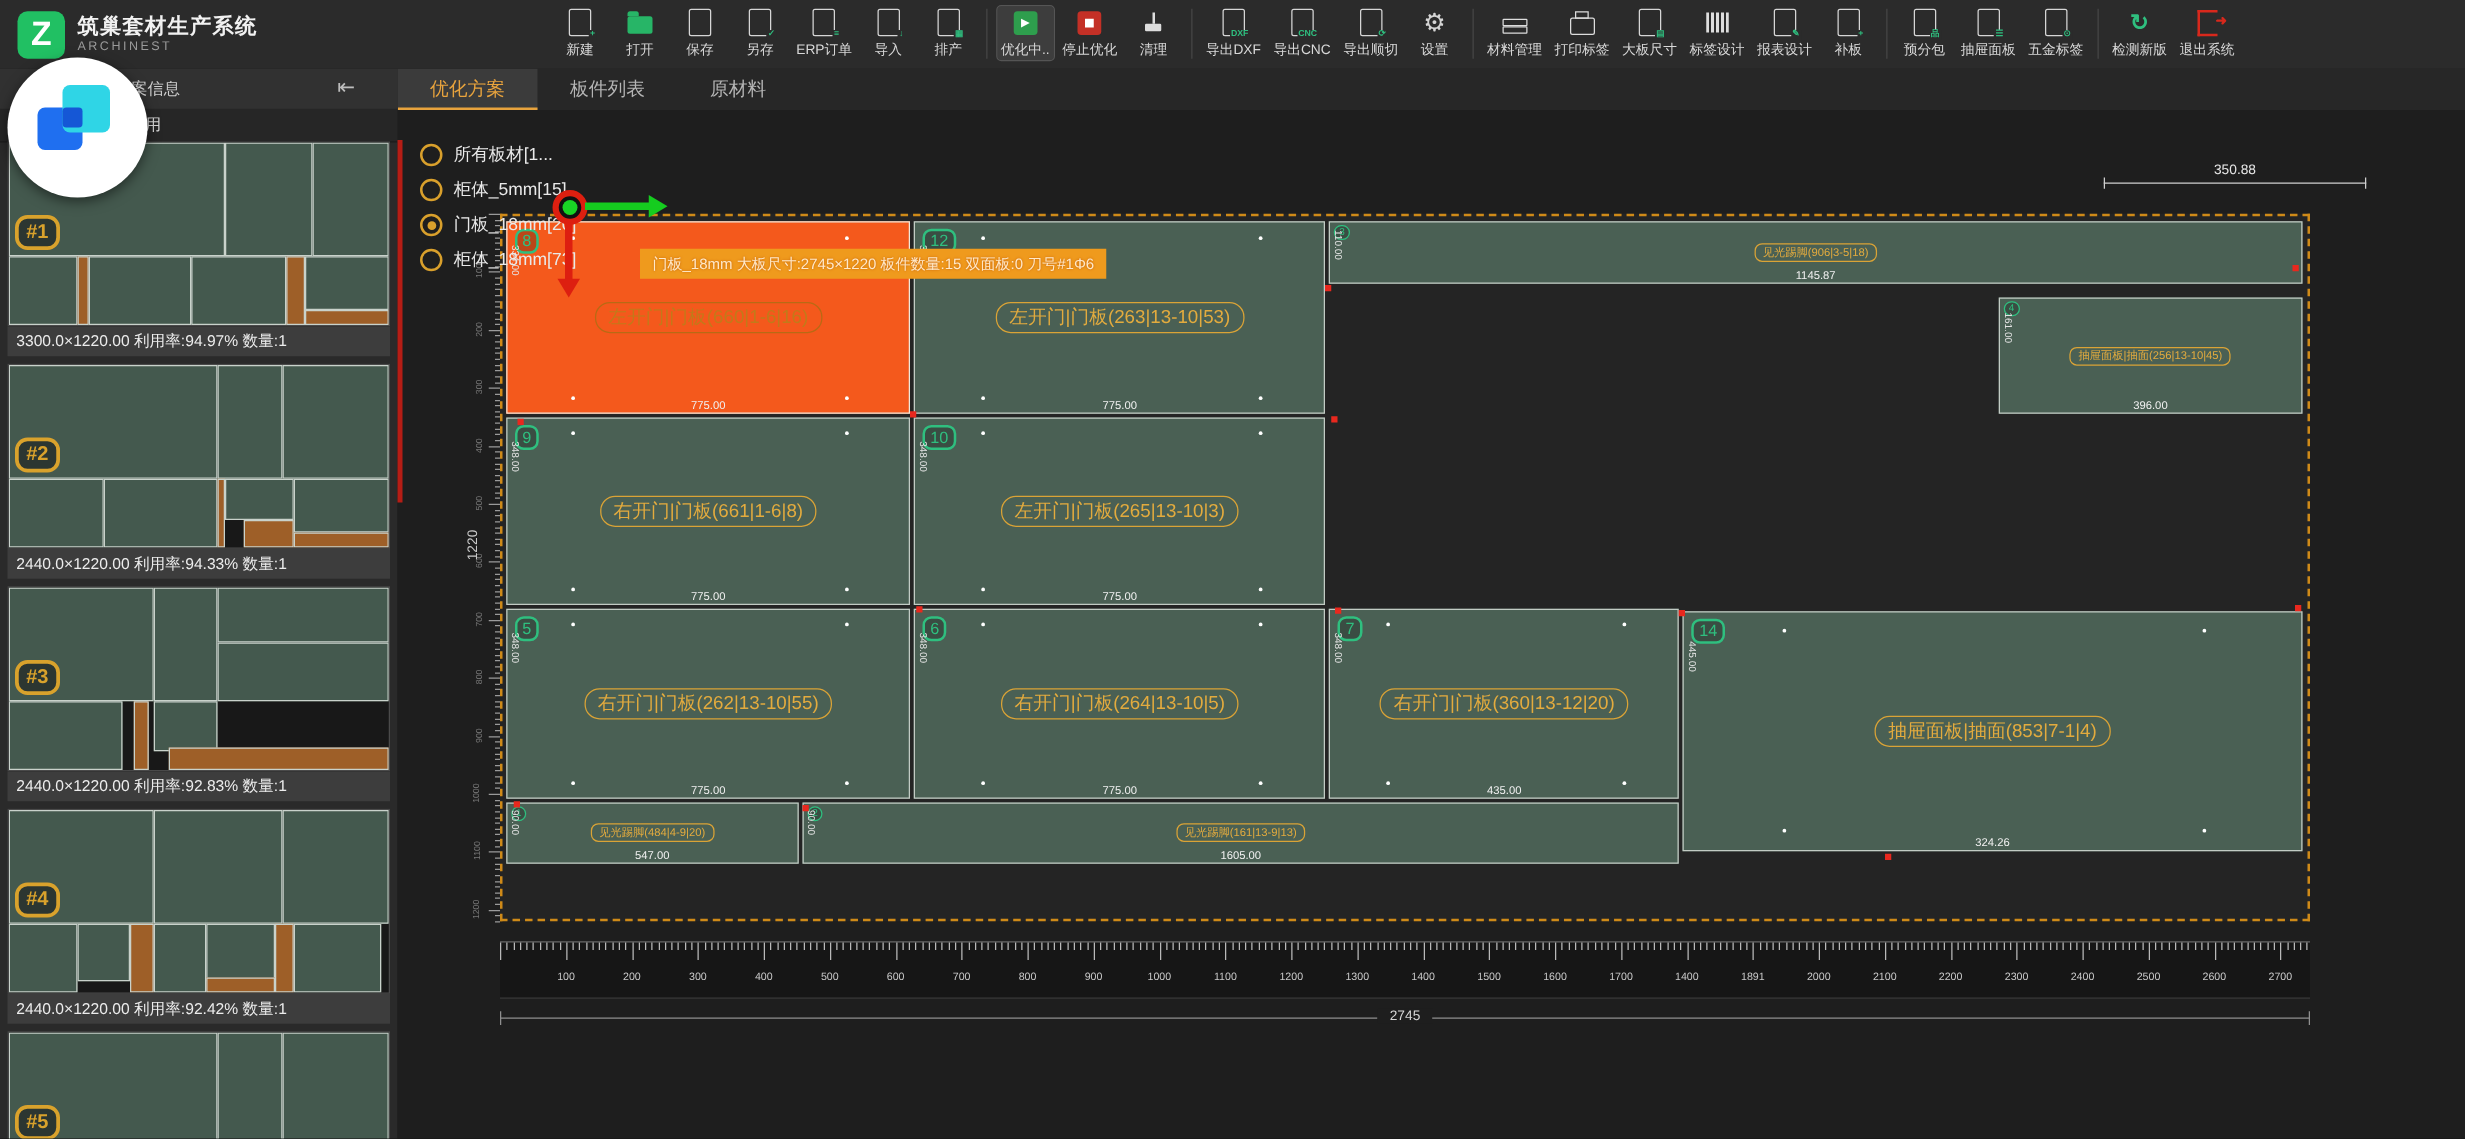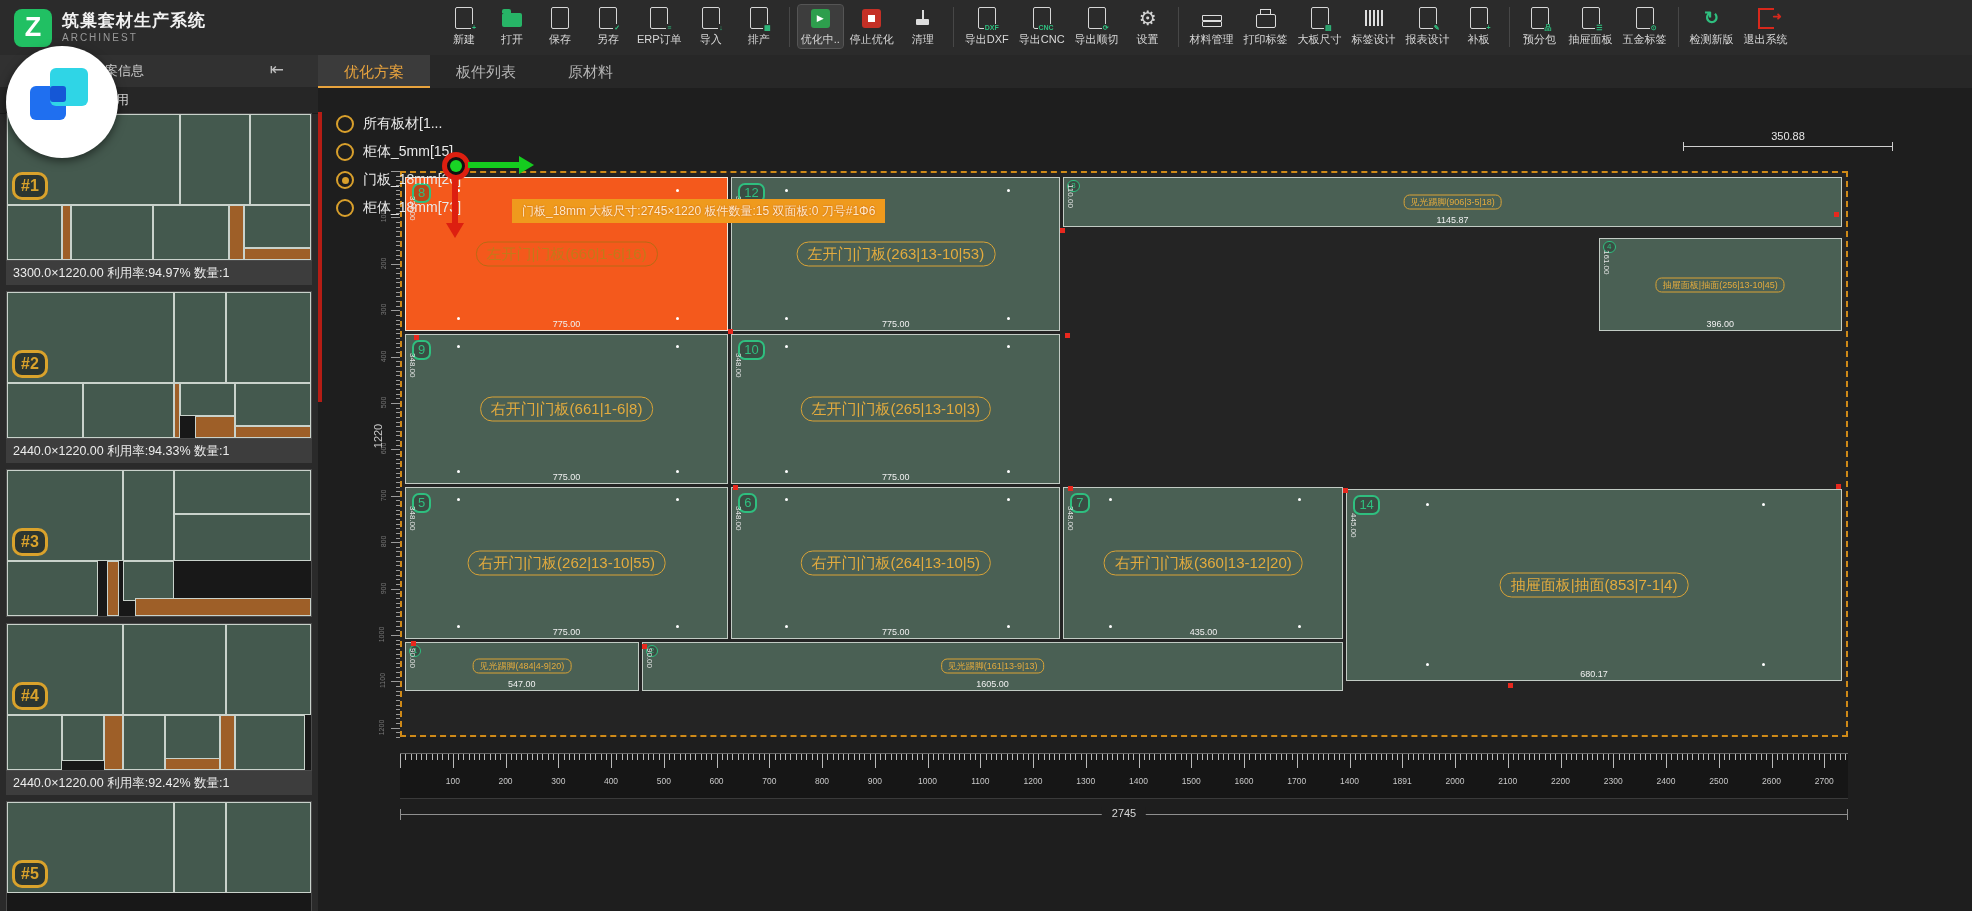--- a/index.html
+++ b/index.html
@@ -384,20 +384,21 @@
             <div class="cell" style="left: 0%; top: 0%; width: 38%; height: 62%;"></div>
             <div class="cell" style="left: 38%; top: 0%; width: 17%; height: 62%;"></div>
             <div class="cell" style="left: 55%; top: 0%; width: 45%; height: 30%;"></div>
             <div class="cell" style="left: 55%; top: 30%; width: 45%; height: 32%;"></div>
             <div class="cell" style="left: 0%; top: 62%; width: 30%; height: 38%;"></div>
             <div class="cell" style="left: 38%; top: 62%; width: 17%; height: 28%;"></div>
             <div class="brown" style="left: 33%; top: 62%; width: 4%; height: 38%;"></div>
             <div class="brown" style="left: 42%; top: 88%; width: 58%; height: 12%;"></div>
             <div class="thumb-badge">#3</div>
           </div>
+          <div class="thumb-cap">2440.0×1220.00 利用率:92.83% 数量:1</div>
         </div>
         <div class="thumb-item">
           <div class="thumb-prev">
             <div class="cell" style="left: 0%; top: 0%; width: 38%; height: 62%;"></div>
             <div class="cell" style="left: 38%; top: 0%; width: 34%; height: 62%;"></div>
             <div class="cell" style="left: 72%; top: 0%; width: 28%; height: 62%;"></div>
             <div class="cell" style="left: 0%; top: 62%; width: 18%; height: 38%;"></div>
             <div class="cell" style="left: 18%; top: 62%; width: 14%; height: 32%;"></div>
             <div class="cell" style="left: 38%; top: 62%; width: 14%; height: 38%;"></div>
             <div class="cell" style="left: 52%; top: 62%; width: 18%; height: 32%;"></div>
@@ -542,21 +543,21 @@
         <span class="p-dimb">435.00</span>
         <span class="p-dims">348.00</span>
         <span class="dot-w" style="left: 16%; top: 7%;"></span>
         <span class="dot-w" style="left: 84%; top: 7%;"></span>
         <span class="dot-w" style="left: 16%; top: 91%;"></span>
         <span class="dot-w" style="left: 84%; top: 91%;"></span>
       </div>
       <div class="panel" style="left: 65.4%; top: 56.2%; width: 34.3%; height: 34.2%;">
         <span class="p-badge">14</span>
         <span class="p-label">抽屉面板|抽面(853|7-1|4)</span>
-        <span class="p-dimb">680.17</span>
+        <span class="p-dimb">324.26</span>
         <span class="p-dims">445.00</span>
         <span class="dot-w" style="left: 16%; top: 7%;"></span>
         <span class="dot-w" style="left: 84%; top: 7%;"></span>
         <span class="dot-w" style="left: 16%; top: 91%;"></span>
         <span class="dot-w" style="left: 84%; top: 91%;"></span>
       </div>
       <div class="panel strip" style="left: 0.2%; top: 83.4%; width: 16.2%; height: 8.8%;">
         <span class="p-badge">1</span>
         <span class="p-label">见光踢脚(484|4-9|20)</span>
         <span class="p-dimb">547.00</span>

